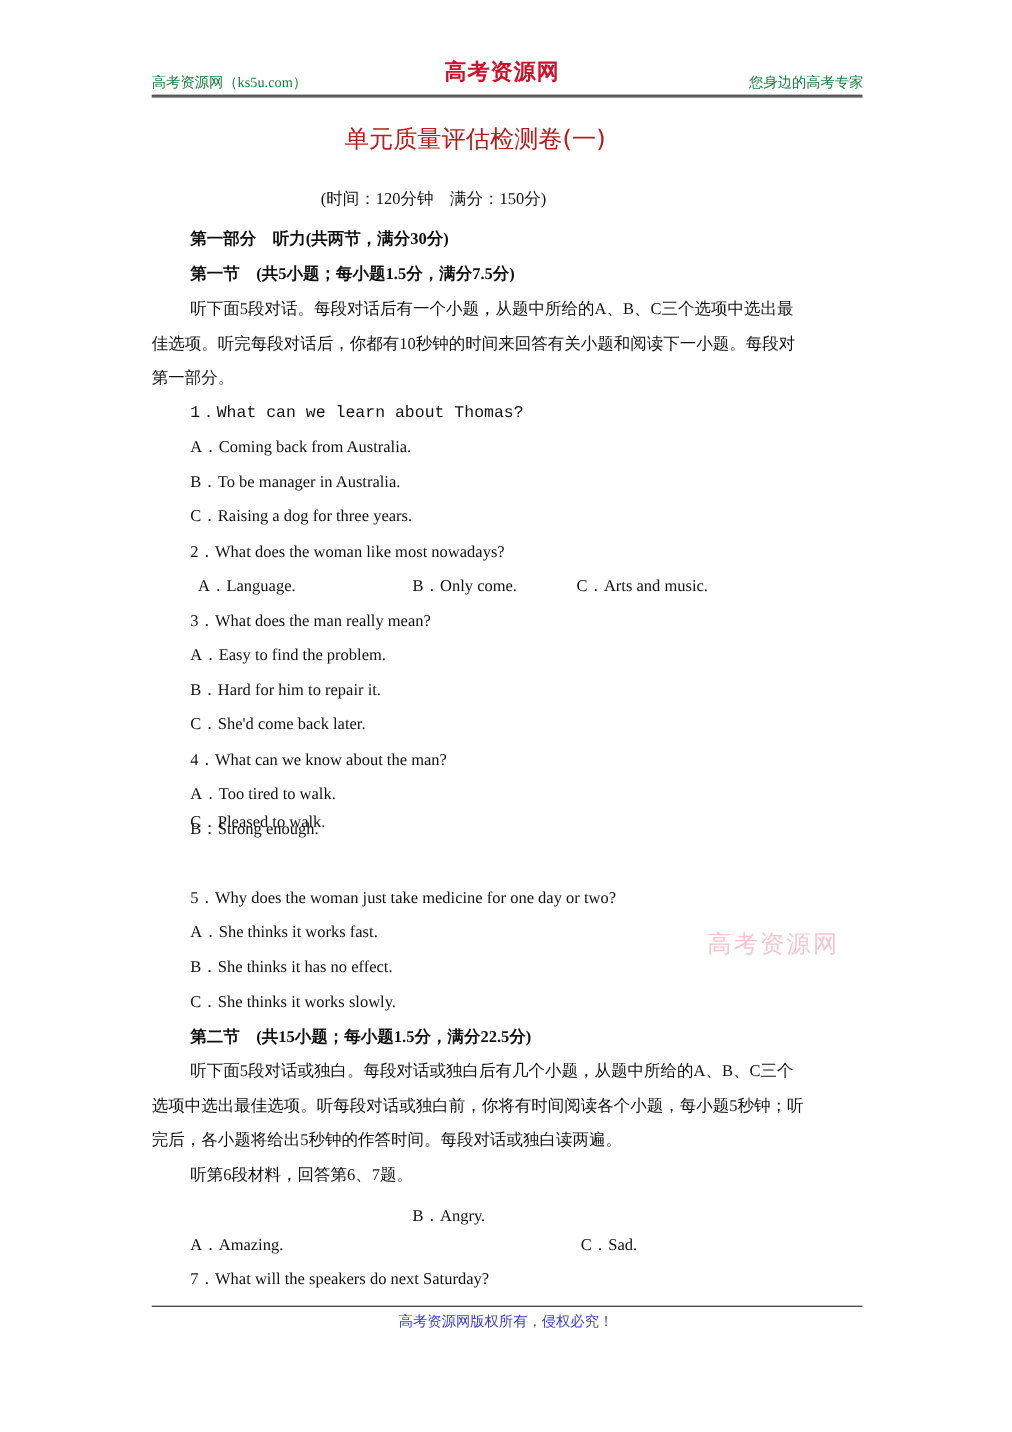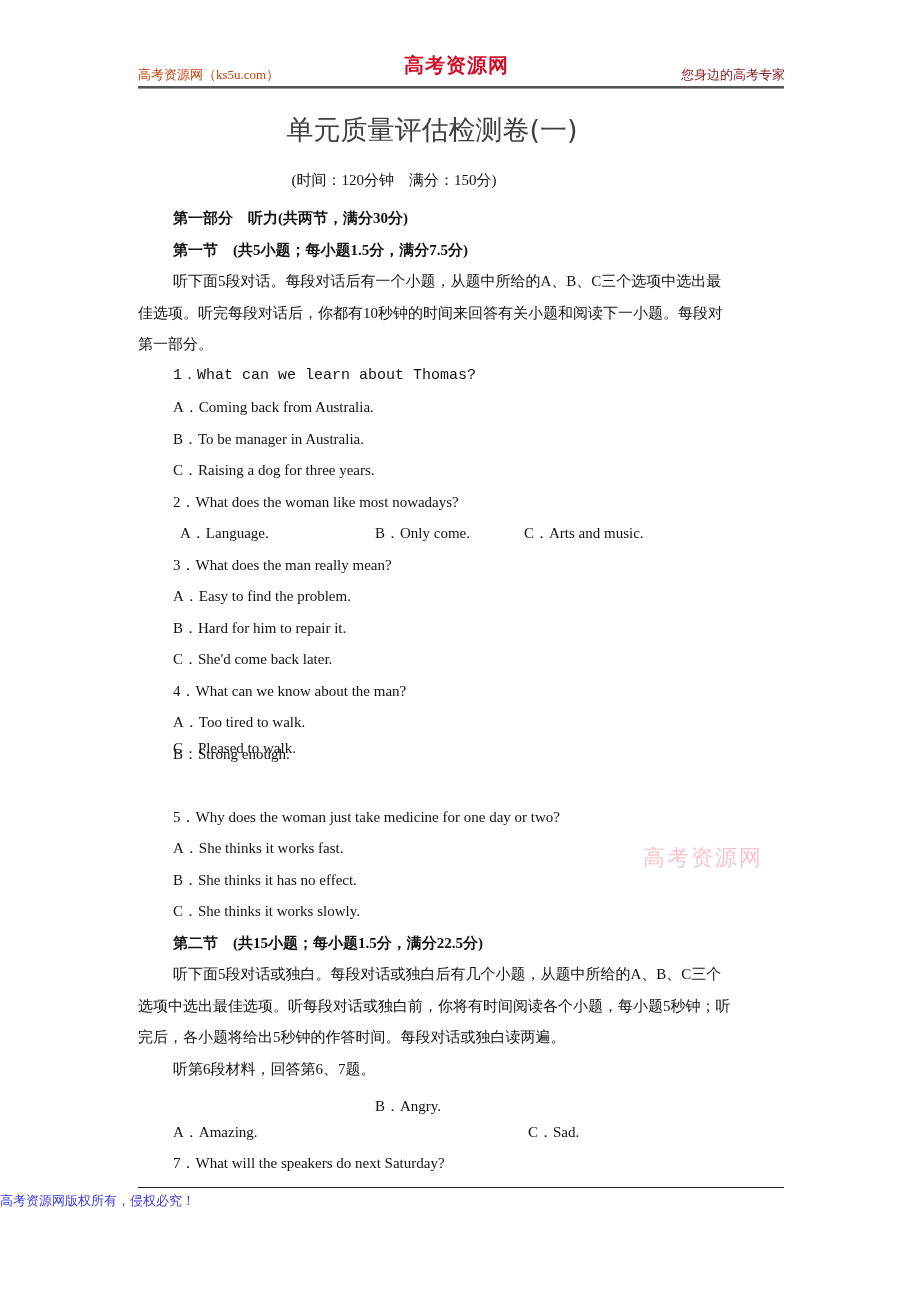--- a/index.html
+++ b/index.html
@@ -1,34 +1,34 @@
 <!DOCTYPE html>
 <html><head>
 <meta charset="utf-8">
 <style>
   html, body { margin: 0; padding: 0; background: #ffffff; }
   body { width: 920px; height: 1302px; position: relative; overflow: hidden;
          font-family: "Liberation Serif", "DejaVu Serif", serif; color: #111; }
   .page { position: absolute; left: 0; top: 0; width: 920px; height: 1302px; }
-  .hdr-left { position: absolute; left: 138px; top: 66px; font-size: 13px; color: #c2410c; }
+  .hdr-left { position: absolute; left: 138px; top: 66px; font-size: 13px; color: #15803d; }
   .hdr-logo { position: absolute; left: 404px; top: 52px; font-size: 20px; color: #d0102a;
               font-weight: bold; letter-spacing: 1px; font-family: "DejaVu Serif", serif; }
-  .hdr-right { position: absolute; right: 135px; top: 66px; font-size: 13px; color: #7f1d1d; }
+  .hdr-right { position: absolute; right: 135px; top: 66px; font-size: 13px; color: #15803d; }
   .hdr-rule { position: absolute; left: 138px; top: 86px; width: 646px; height: 2px;
               background: #555; border-bottom: 1px solid #999; }
   .title { position: absolute; left: 0; width: 864px; top: 112px; text-align: center;
-           font-size: 27px; color: #404040; font-family: "DejaVu Sans", sans-serif; }
+           font-size: 22px; color: #b91c1c; font-family: "DejaVu Sans", sans-serif; }
   .subtitle { position: absolute; left: 0; width: 788px; top: 171px; text-align: center;
               font-size: 15px; }
   .line { position: absolute; font-size: 15px; white-space: pre; line-height: 20px; }
   .bold { font-weight: bold; }
   .watermark { position: absolute; left: 643px; top: 843px; font-size: 22px; color: #f5b7c0;
                opacity: 0.8; letter-spacing: 2px; font-family: "DejaVu Serif", serif; }
   .ftr-rule { position: absolute; left: 138px; top: 1187px; width: 646px; height: 1px; background: #222; }
-  .ftr-text { position: absolute; left: 0; width: 920px; top: 1192px; text-align: left;
+  .ftr-text { position: absolute; left: 0; width: 920px; top: 1192px; text-align: center;
               font-size: 13px; color: #3a3ad8; }
   .opt-row { position: absolute; font-size: 15px; line-height: 20px; white-space: pre; }
 </style>
 </head>
 <body>
 
 <div class="page">
 
   <div class="hdr-left">高考资源网（ks5u.com）</div>
   <div class="hdr-logo">高考资源网</div>

